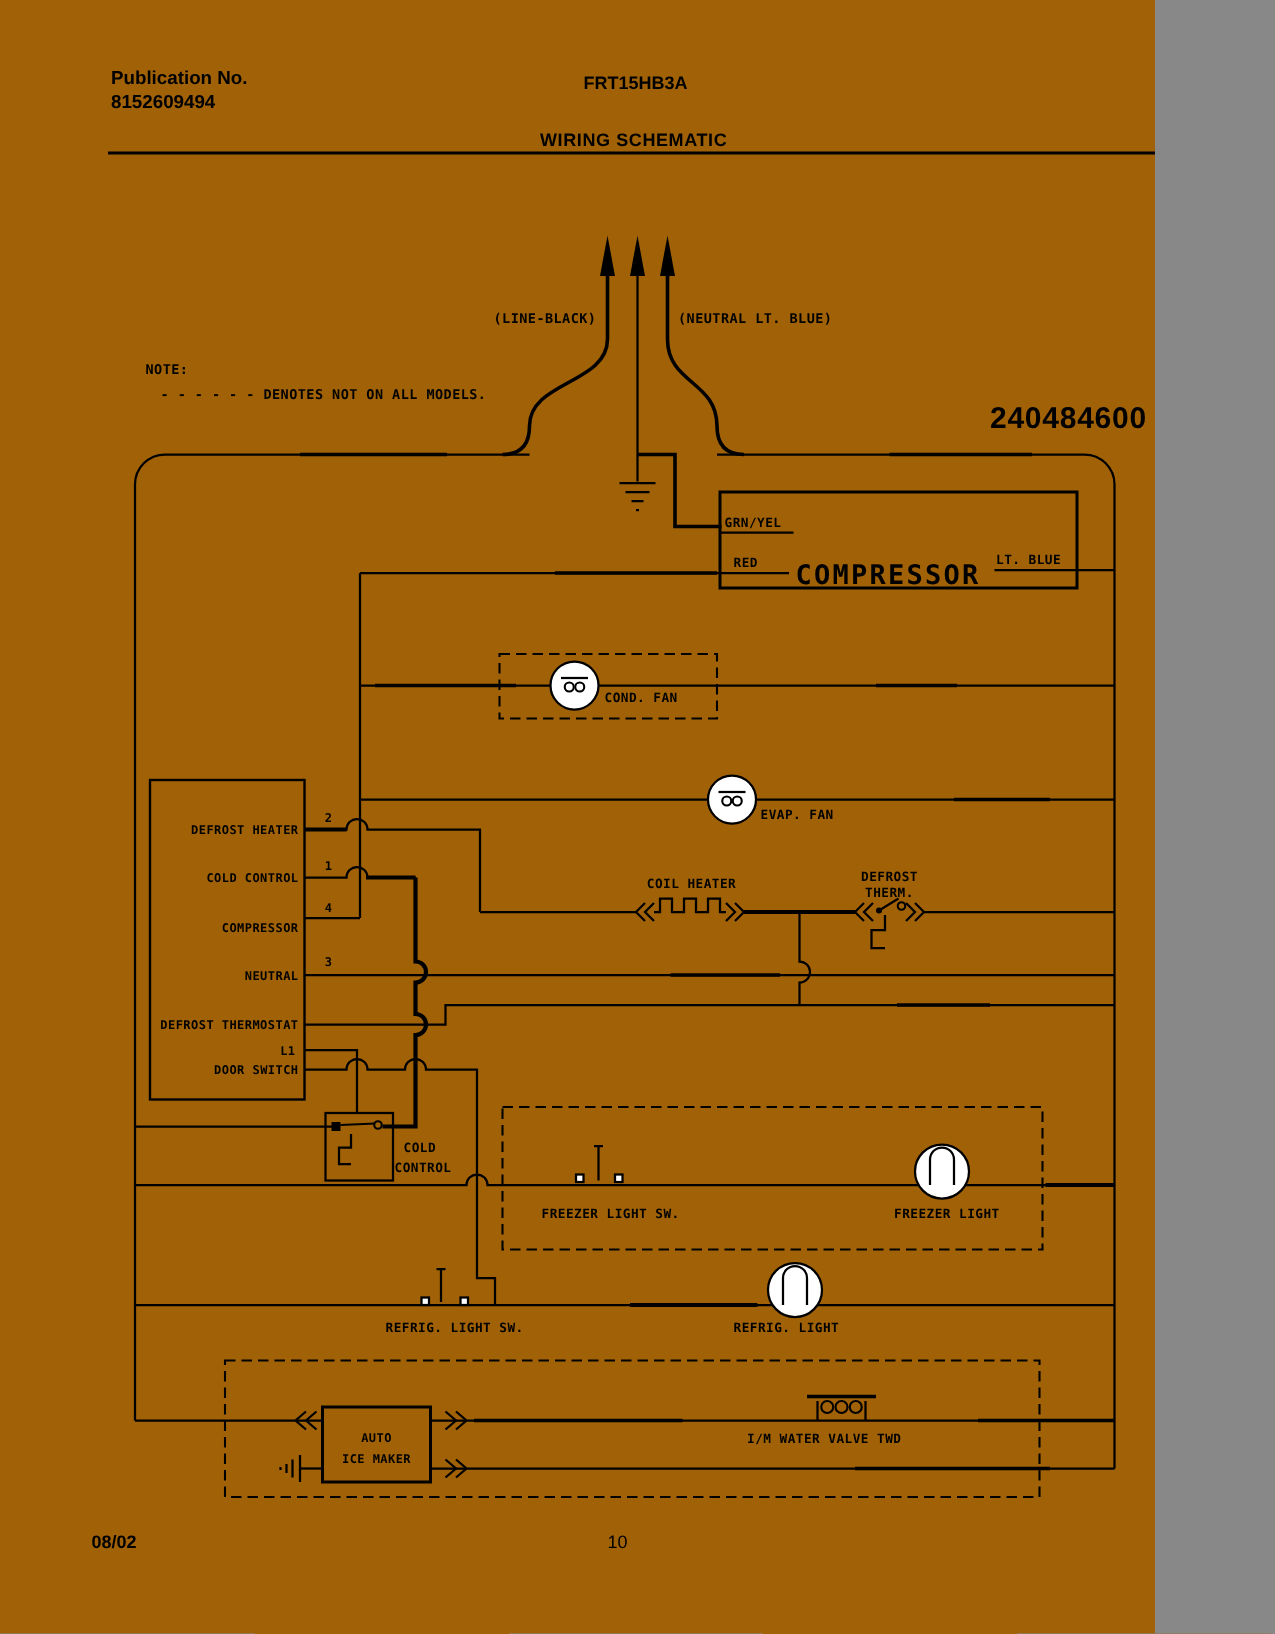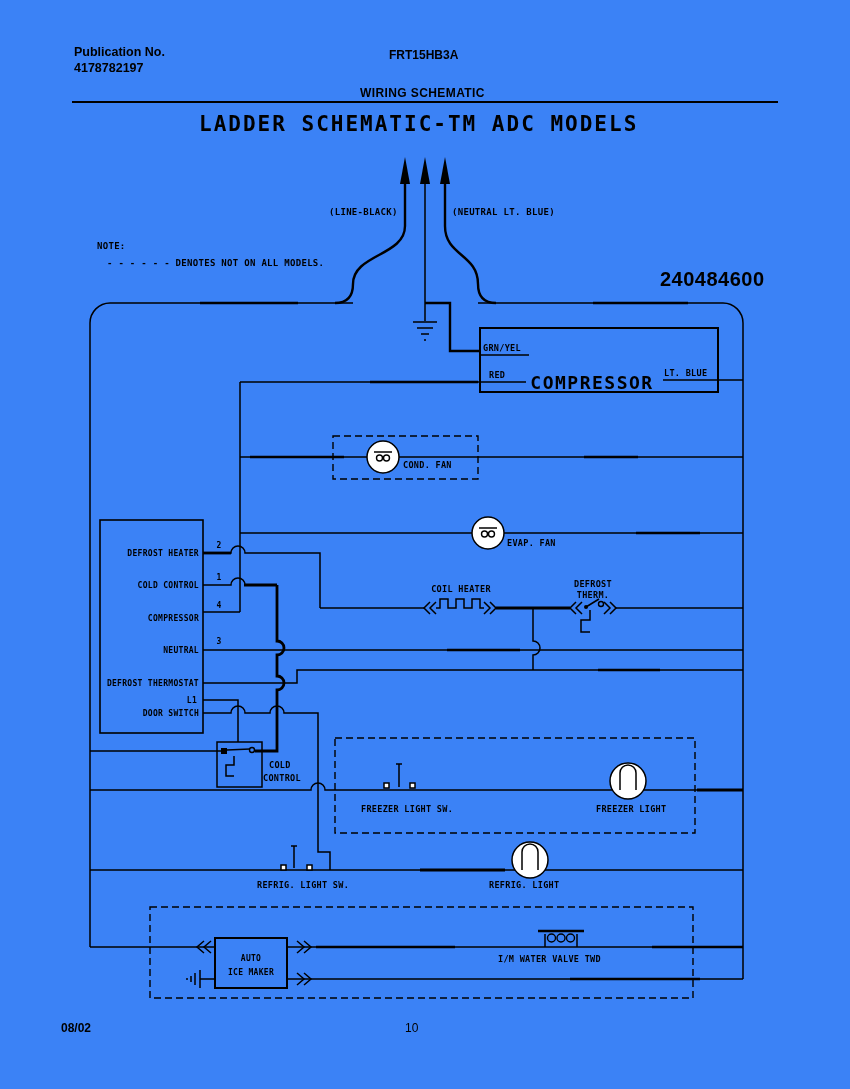--- a/index.html
+++ b/index.html
@@ -1,16 +1,16 @@
 <!DOCTYPE html>
 <html><head>
 <meta charset="utf-8">
 <style>
   html,body{margin:0;padding:0;background:#888;}
-  .page{position:relative;width:850px;height:1089px;background:#3b82f6;overflow:hidden;
+  .page{position:relative;width:770px;height:1089px;background:#a16207;overflow:hidden;
         font-family:"Liberation Sans",sans-serif;color:#000;}
   .abs{position:absolute;}
   .pub{left:74px;top:44px;font-size:12.5px;font-weight:bold;line-height:16px;}
   .model{left:377px;top:48px;font-size:12px;font-weight:bold;padding-left:12px;}
   .section{left:360px;top:86px;font-size:12px;font-weight:bold;letter-spacing:.4px;}
   .rule{left:72px;top:101px;width:706px;height:0;border-top:2px solid #000;}
   .title{left:199px;top:112px;font:bold 21px "DejaVu Sans Mono",monospace;letter-spacing:2px;white-space:nowrap;}
   .part{left:660px;top:268px;font-size:20px;font-weight:bold;letter-spacing:.5px;}
   .footer-date{left:61px;top:1021px;font-size:12px;font-weight:bold;}
   .footer-page{left:405px;top:1021px;font-size:12px;font-weight:normal;}
@@ -27,26 +27,25 @@
   .sym{stroke:#000;stroke-width:1.5;fill:#fff;}
   .blk{fill:#000;stroke:none;}
 </style>
 </head>
 <body>
 
 <div class="page">
 
   <div class="abs pub">
     <div>Publication No.</div>
-    <div>4178782197</div>
+    <div>8152609494</div>
   </div>
   <div class="abs model">FRT15HB3A</div>
   <div class="abs section">WIRING SCHEMATIC</div>
   <div class="abs rule"></div>
-  <div class="abs title">LADDER SCHEMATIC-TM ADC MODELS</div>
   <div class="abs part">240484600</div>
   <div class="abs footer-date">08/02</div>
   <div class="abs footer-page">10</div>
 
   <svg width="850" height="1089" viewBox="0 0 850 1089">
 
     <text class="t9" x="97" y="249">NOTE:</text>
     <text class="t9" x="107" y="266">- - - - - -  DENOTES NOT ON ALL MODELS.</text>
 
     <text class="t9" x="329" y="215">(LINE-BLACK)</text>

